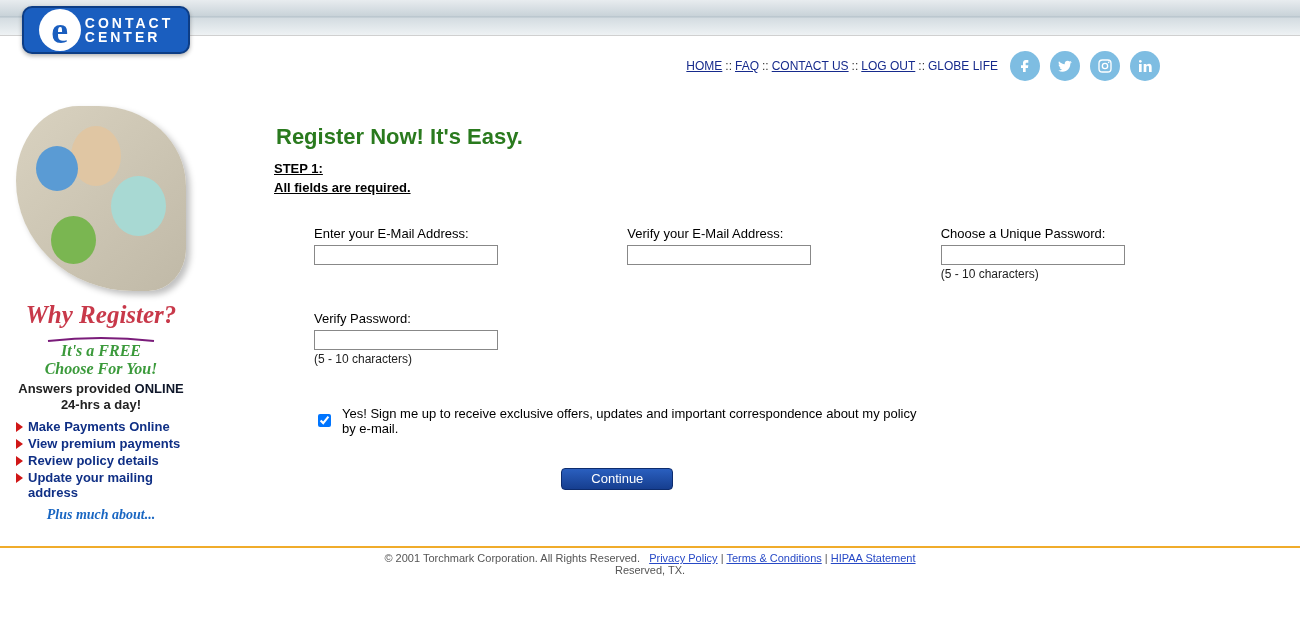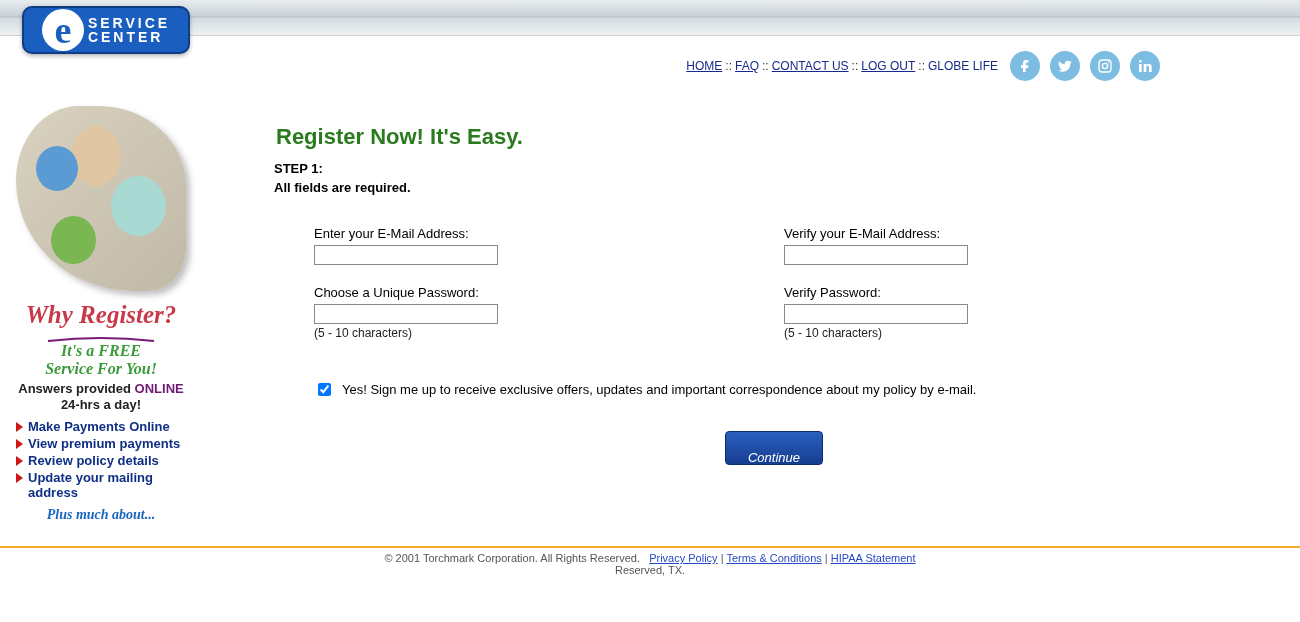--- a/index.html
+++ b/index.html
@@ -140,21 +140,21 @@
     line-height: 1.1;
   }
   .why-register .answers {
     font-family: "Arial Narrow", Arial, sans-serif;
     font-size: 13px;
     color: #222;
     font-weight: bold;
     margin-top: 4px;
     line-height: 1.2;
   }
-  .why-register .answers .online { color: #701a75; font-weight: bold; }
+  .why-register .answers .online { color: #0f172a; font-weight: bold; }
   .feature-list {
     list-style: none;
     padding: 0;
     margin: 6px 0 0 2px;
     text-align: left;
   }
   .feature-list li {
     font-family: "Arial Narrow", Arial, sans-serif;
     font-size: 13px;
     font-weight: bold;
@@ -189,24 +189,25 @@
     color: #2a7a1e;
     font-size: 22px;
     font-weight: bold;
     margin: 18px 0 10px 2px;
   }
   .step-block {
     font-size: 13px;
     font-weight: bold;
     line-height: 1.45;
     margin-bottom: 28px;
+    text-decoration: underline;
   }
   .form-grid {
     display: grid;
-    grid-template-columns: 1fr 1fr;
+    grid-template-columns: 1fr 1fr 1fr;
     width: 960px;
     max-width: 100%;
     column-gap: 20px;
     row-gap: 6px;
     padding-left: 40px;
     gap: 20px;
   }
   .form-grid label { display:block; font-size:13px; margin-bottom:4px; }
   .form-grid input[type=text],
   .form-grid input[type=password] {
@@ -229,27 +230,26 @@
     grid-column: 1 / span 2;
     text-align: center;
     margin-top: 12px;
   }
   .continue-btn {
     display: inline-block;
     background: linear-gradient(to bottom, #2a5fbf 0%, #163e8f 100%);
     color: #fff;
     border: 1px solid #0d2c6e;
     border-radius: 4px;
-    width: 98px;
+    width: 112px;
     height: 22px;
     line-height: 20px;
     font-size: 13px;
     cursor: pointer;
-    padding:16px;
-    font-style:italic;
+    padding:0;
   }
   .hr-gold {
     height: 2px;
     background: #f0ac2b;
     margin: 10px 0 4px 0;
   }
   .footer {
     text-align: center;
     font-size: 11px;
     color: #555;
@@ -257,21 +257,21 @@
   }
   .footer a { color: #2749c6; }
 </style>
 </head>
 <body>
 
 <div class="header-bar">
   <div class="logo">
     <div class="e">e</div>
     <div class="text">
-      <div>SERVICE</div>
+      <div>CONTACT</div>
       <div>CENTER</div>
     </div>
   </div>
 </div>
 
 <div class="navbar">
   <a href="#">HOME</a>
     <span class="sep">:: </span>
   <a href="#">FAQ</a>
     <span class="sep"> :: </span>
@@ -316,21 +316,21 @@
         <div class="fig c"></div>
         <div class="fig d"></div>
     </div>
     <div class="why-register">
       <div class="title">Why Register?</div>
       <div class="swoosh"><svg viewBox="0 0 110 6">
             <path d="M2 4 Q55 -2 108 4" stroke="#7a1c7a" stroke-width="2" fill="none"></path>
           </svg></div>
       <div class="free">
         <div>It's a FREE</div>
-        <div>Service For You!</div>
+        <div>Choose For You!</div>
       </div>
       <div class="answers">
         <span>Answers provided </span><span class="online">ONLINE</span><br>
         <span>24-hrs a day!</span>
       </div>
       <ul class="feature-list">
         <li>Make Payments Online</li>
         <li>View premium payments</li>
         <li>Review policy details</li>
         <li>Update your mailing address</li>

